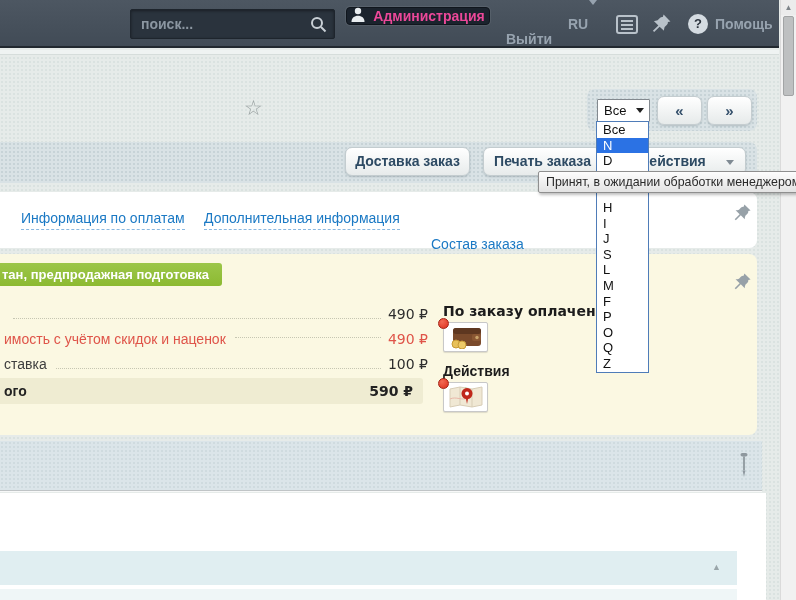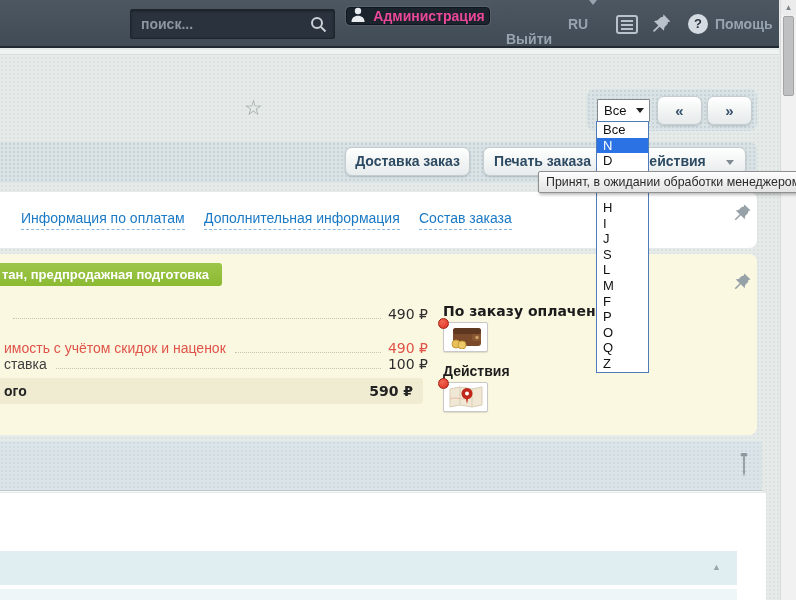--- a/index.html
+++ b/index.html
@@ -59,35 +59,35 @@
     border:1px solid #c3cccf; box-shadow:0 1px 2px rgba(60,80,90,.25), inset 0 1px 0 #fff;
     color:#2d4a63; font-weight:bold; font-size:14px; text-align:center; line-height:27px; position:absolute; }
   .edit-btn { left:345px; width:125px; }
   .print-btn { left:483px; width:119px; }
   .actions-btn { left:615px; width:131px; padding-right:16px; }
   .actions-btn .caret-down { border-top-color:#7f8a93; position:absolute; right:11px; top:12px; }
 
   
   .links-panel { left:0; top:192px; width:757px; height:56px; background:#fff; border-radius:0 8px 8px 0; }
   .tab-link { top:18px; font-size:14px; color:#1b79c4; border-bottom:1px dashed #8ab8e0; padding-bottom:3px; white-space:nowrap; }
-  .tab-payments { left:21px; } .tab-additional { left:204px; } .tab-contents { left:419px; }
+  .tab-payments { left:21px; } .tab-additional { left:204px; } .tab-contents { left:431px;margin-top:26px; }
   .panel-pin { width:19px; height:19px; }
   .pin-links { left:733px; top:11px; }
 
   
   .order-panel { left:0; top:254px; width:757px; height:181px; background:#fbf8e2; border-radius:0 8px 8px 0; }
   .status-badge { left:-12px; top:9px; height:23px; line-height:23px; padding:0 13px 0 14px;
     background:linear-gradient(#9cc649,#8cba32); border-radius:3px; color:#fff; font-weight:bold; font-size:13px; white-space:nowrap; }
   .pin-order { left:733px; top:18px; }
   .cost-row { left:4px; width:424px; display:flex; align-items:baseline; font-size:14px; }
   .cost-row .leader { flex:1; border-bottom:1px dotted #c6c6b2; margin:0 7px 3px 9px; }
   .cost-row .lbl { color:#3e3e3e; white-space:nowrap; }
   .cost-row .val { color:#2e2e2e; white-space:nowrap; }
   .cost-row.red .lbl, .cost-row.red .val { color:#df5449; }
-  .row-0 { top:52px; } .row-1 { top:86px; } .row-2 { top:102px; }
+  .row-0 { top:52px; } .row-1 { top:77px;align-items:center; } .row-2 { top:102px; }
   .total-row { left:-10px; top:124px; width:433px; height:26px; background:#efecd2; border-radius:3px;
     display:flex; align-items:center; padding:0 10px 0 14px; font-size:14px; font-weight:bold; color:#222; }
   .total-row .leader { flex:1; }
   .paid-label { left:443px; top:49px; font-size:14px; font-weight:bold; color:#1c1c1c; white-space:nowrap; }
   .icon-tile { width:45px; height:30px; background:#fff; border:1px solid #c8c8c8; border-radius:2px;
     box-shadow:0 1px 1px rgba(0,0,0,.12); display:flex; align-items:center; justify-content:center; }
   .wallet-tile { left:443px; top:68px; }
   .delivery-label { left:443px; top:109px; font-size:14px; font-weight:bold; color:#1c1c1c; }
   .map-tile { left:443px; top:128px; }
   .red-dot { width:11px; height:11px; border-radius:50%; background:radial-gradient(circle at 35% 30%, #f26a55, #dd2f1d);

